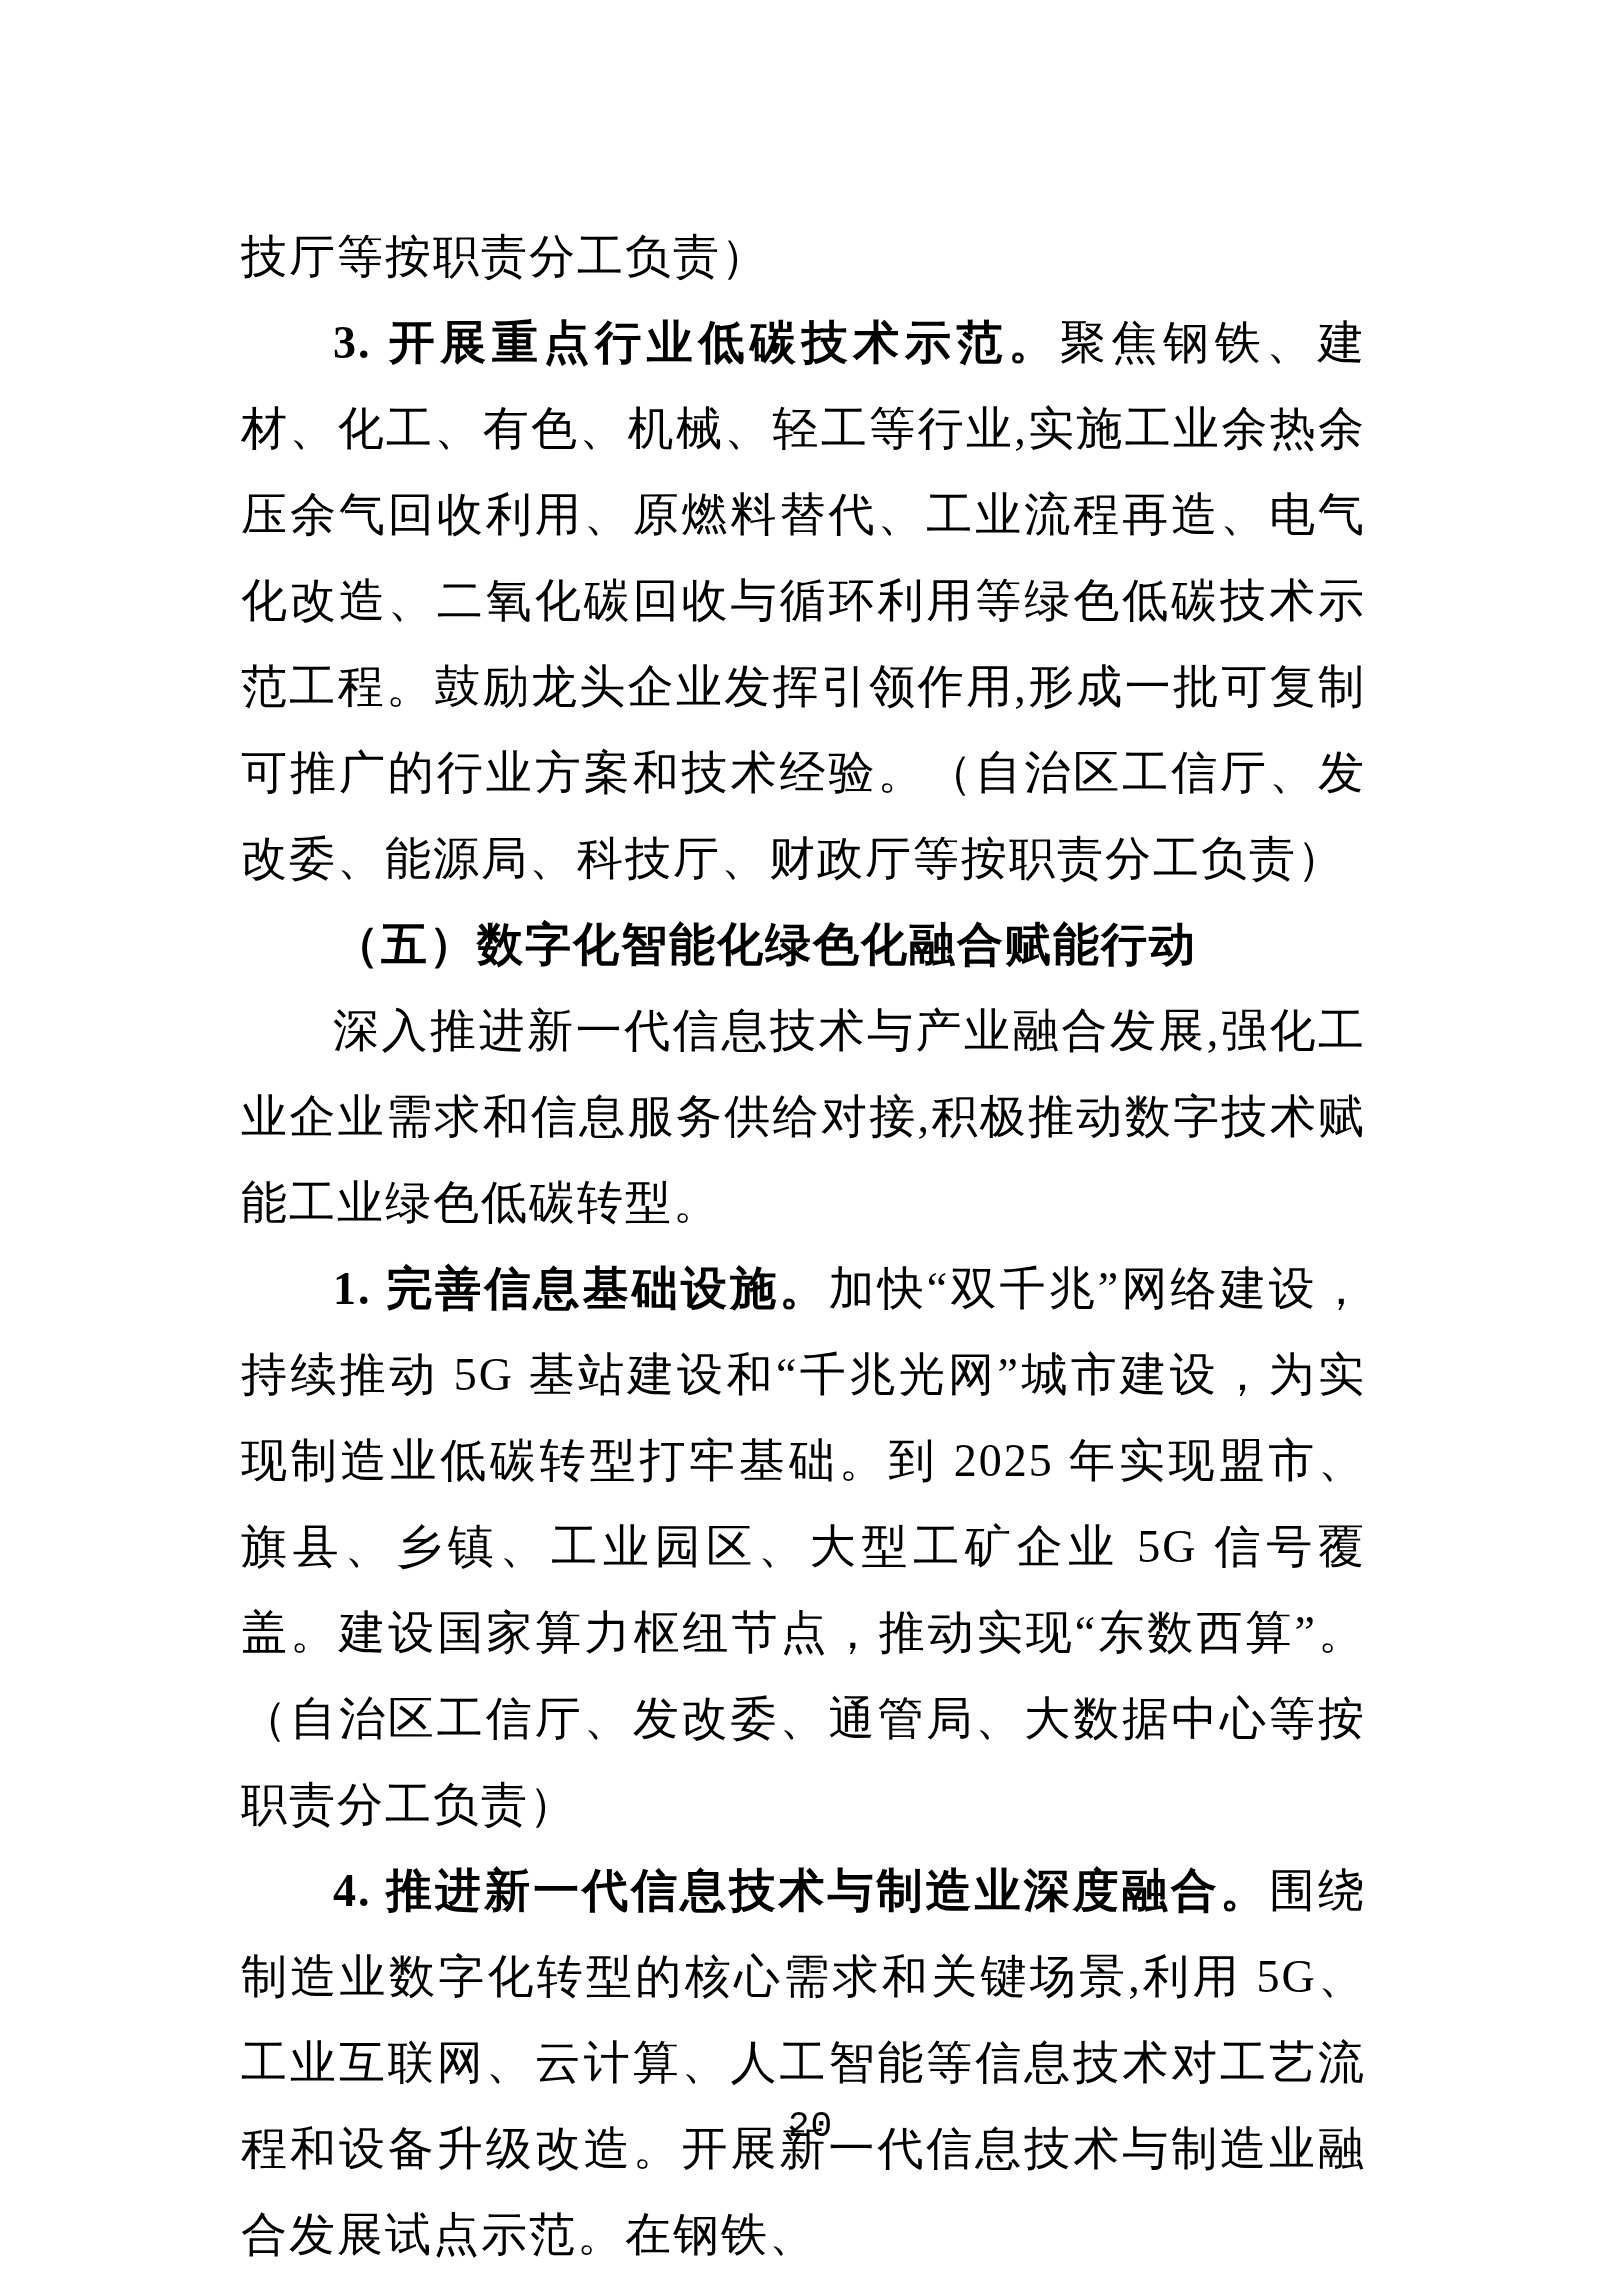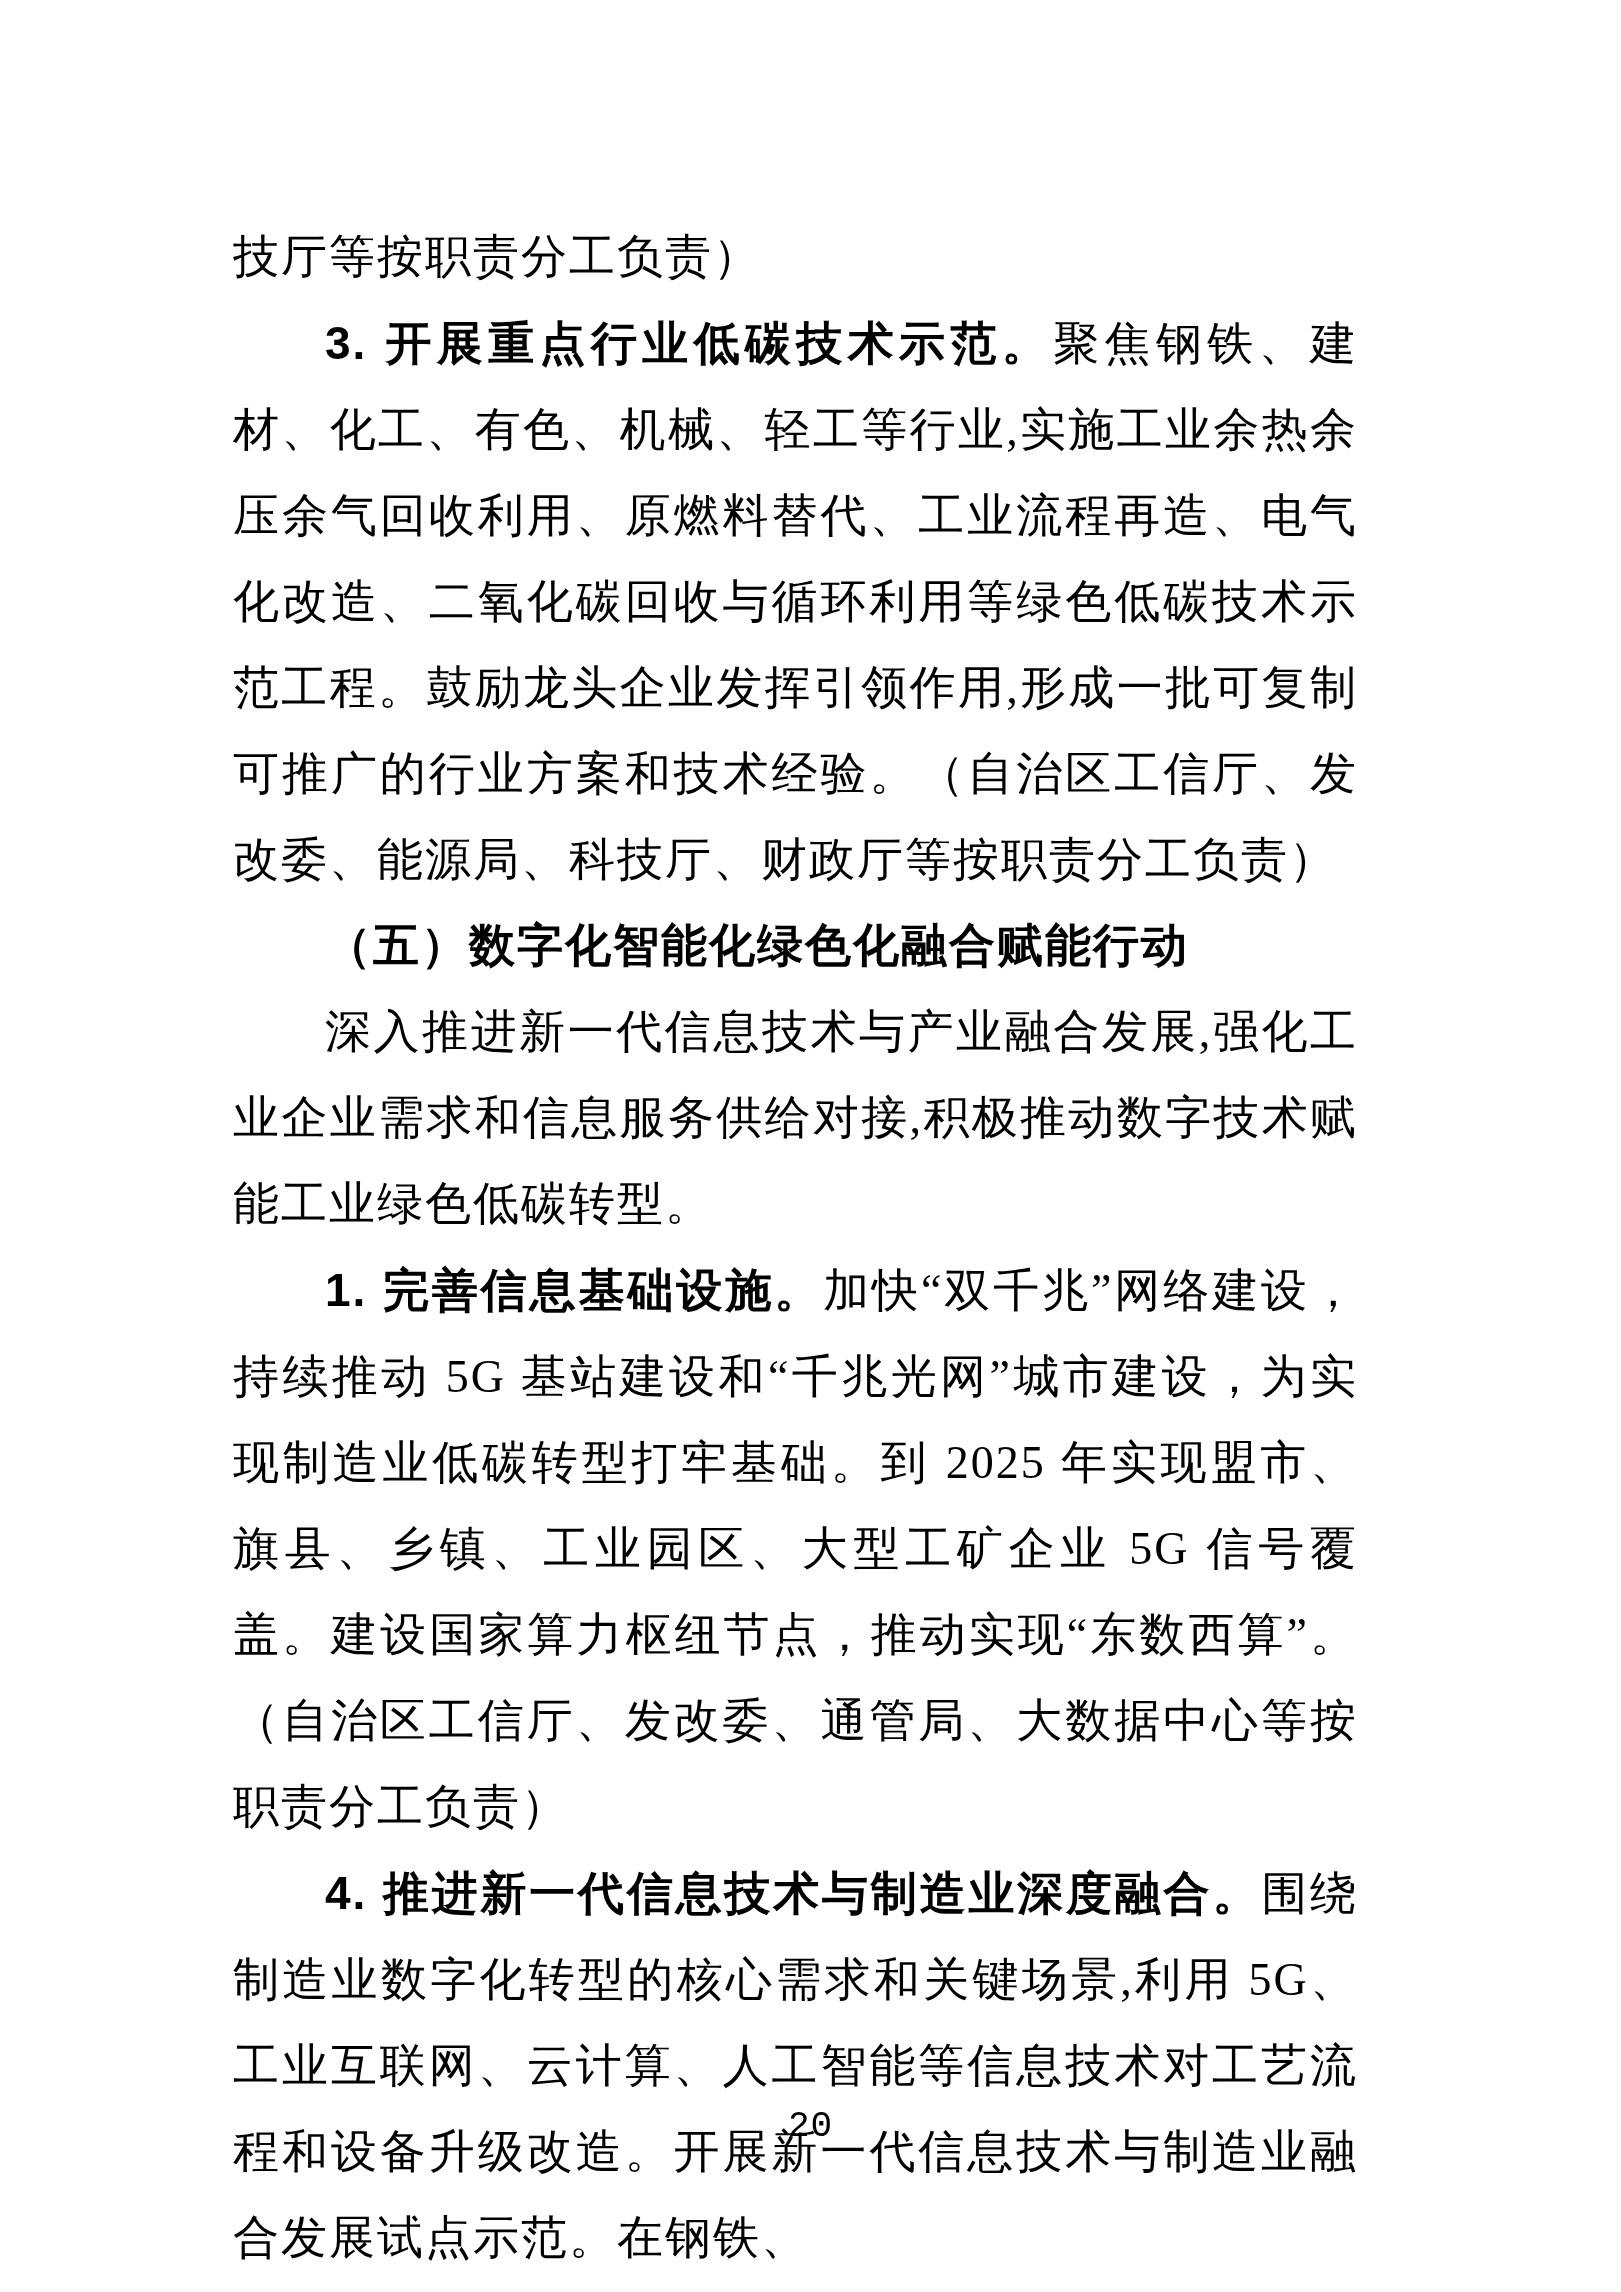--- a/index.html
+++ b/index.html
@@ -11,40 +11,40 @@
     position: relative;
     width: 1621px;
     height: 2293px;
     margin: 0 auto;
     background: #ffffff;
     color: #000000;
     overflow: hidden;
   }
   .doc-content {
     position: absolute;
-    left: 233px;
+    left: 241px;
     top: 214px;
     width: 1125px;
     font-family: "Liberation Serif", "DejaVu Serif", serif;
     font-size: 46px;
     line-height: 86px;
     text-align: justify;
     text-justify: inter-ideograph;
     letter-spacing: 2px;
   }
   .para {
     margin: 0;
     padding: 0;
   }
   .para.indent {
     text-indent: 2em;
   }
   .bold-lead {
     font-weight: bold;
-    font-family: Liberation Sans, sans-serif;
+    font-family: Liberation Serif, serif;
   }
   .section-heading {
     font-weight: bold;
   }
   .page-footer {
     position: absolute;
     top: 2105px;
     left: 0;
     width: 100%;
     text-align: center;

